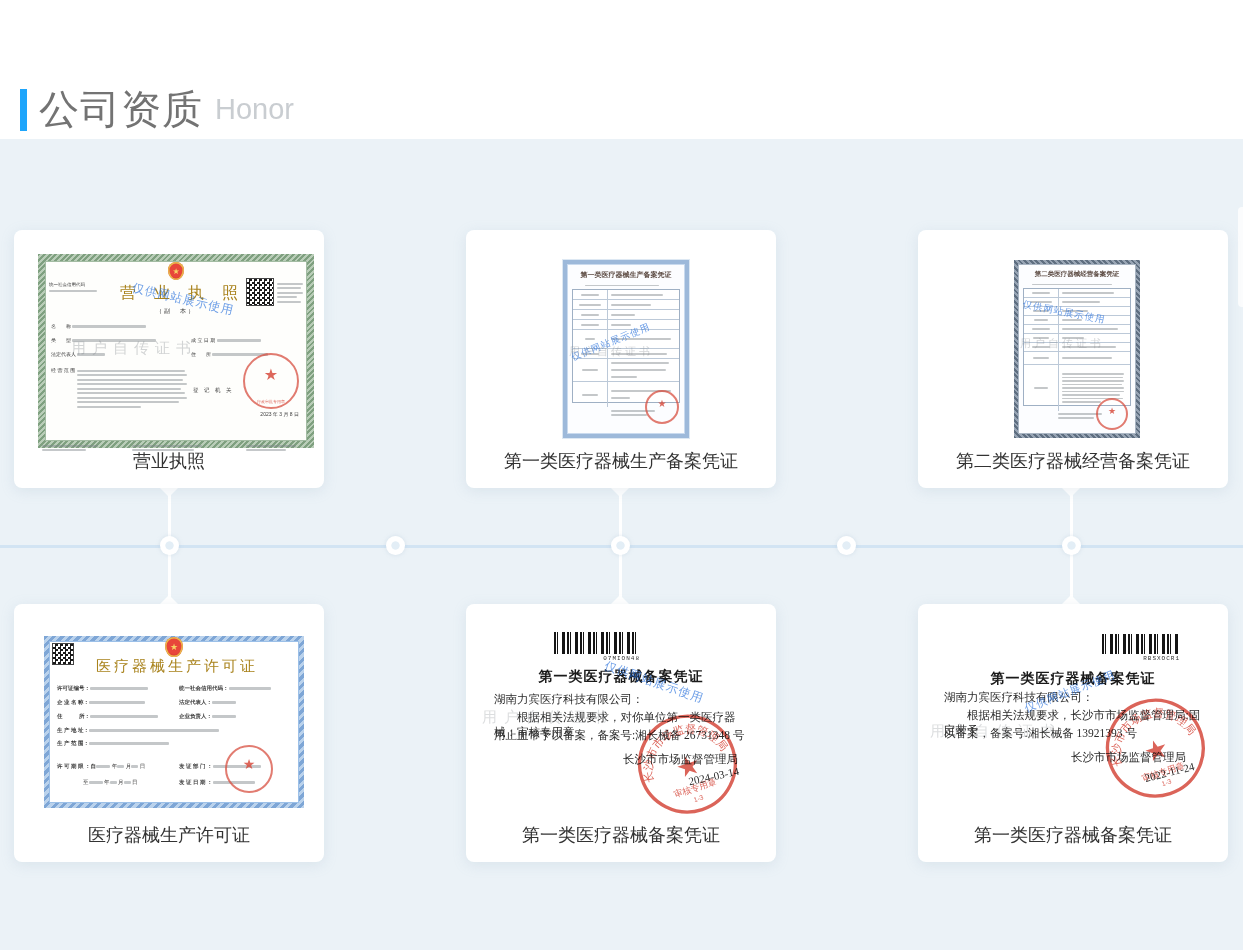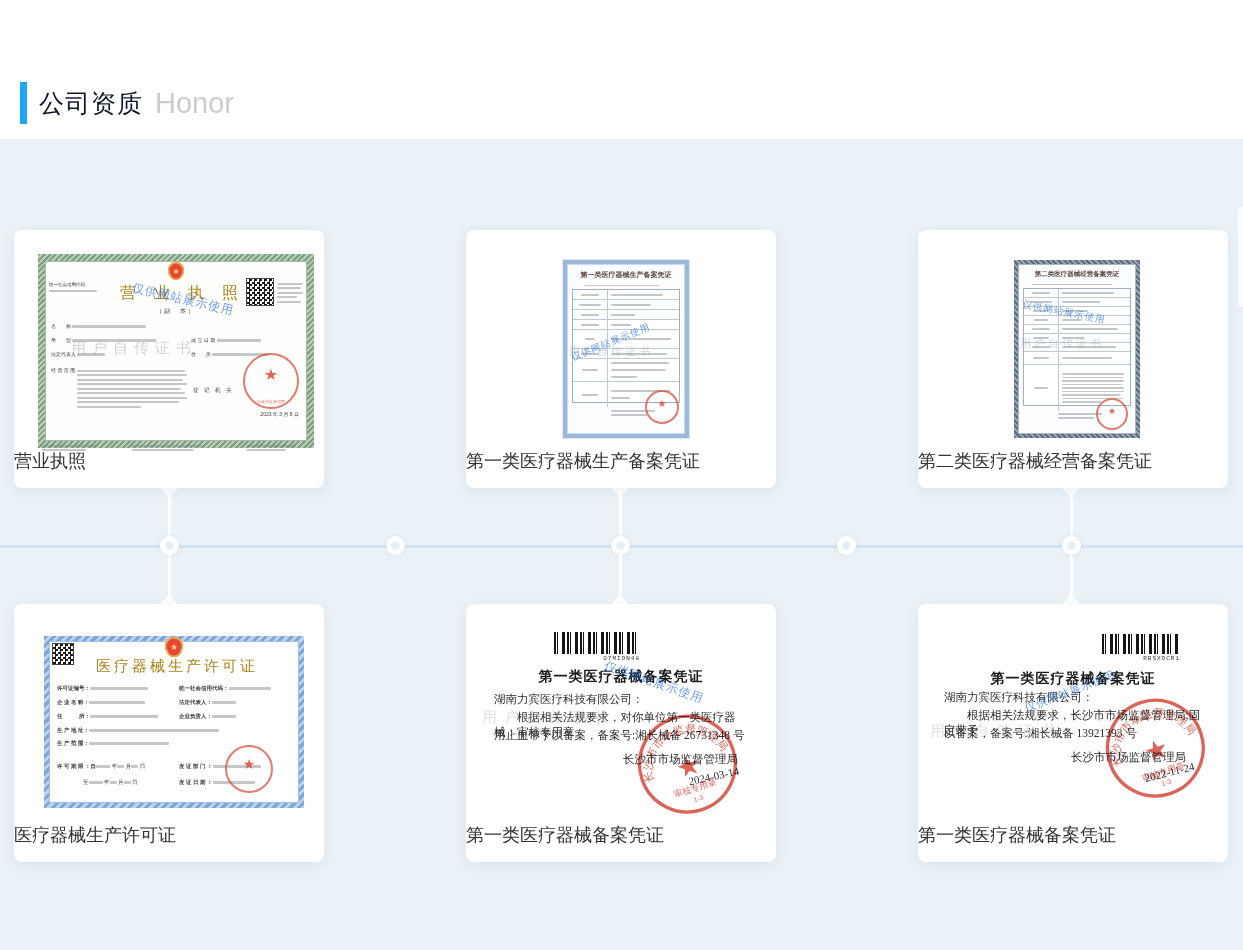--- a/index.html
+++ b/index.html
@@ -3,40 +3,40 @@
 <meta charset="utf-8">
 <style>
   html,body{margin:0;padding:0;background:#fff;}
   .page{position:relative;width:1243px;height:950px;overflow:hidden;background:#fff;
         font-family:"Liberation Sans","DejaVu Sans",sans-serif;color:#333;}
   .serif{font-family:"Liberation Serif","DejaVu Serif",serif;}
 
   
   .hdr{position:absolute;left:20px;top:82px;display:flex;align-items:center;}
   .hdr-bar{width:7px;height:42px;background:#1ea5fb;margin-right:12px;}
-  .hdr-zh{font-size:25px;color:#0f172a;letter-spacing:1px;}
+  .hdr-zh{font-size:40px;color:#737373;letter-spacing:1px;}
   .hdr-en{font-size:29px;color:#c9cdd1;margin-left:12px;}
 
   
   .section-bg{position:absolute;left:0;top:139px;width:1243px;height:811px;background:#ebf2f7;}
   .tl-line{position:absolute;left:0;top:545px;width:1243px;height:3px;background:#d2e4f3;}
   .tl-vline{position:absolute;top:488px;width:3px;height:116px;background:#fff;}
   .tl-ring{position:absolute;top:536px;width:19px;height:19px;border-radius:50%;
            background:radial-gradient(circle,#e3eef6 0 28%,#ffffff 34% 100%);
            box-shadow:0 0 4px rgba(160,185,205,.35);}
   .tri{position:absolute;width:0;height:0;border-left:9px solid transparent;border-right:9px solid transparent;}
   .tri.down{top:488px;border-top:9px solid #fff;}
   .tri.up{top:595px;border-bottom:9px solid #fff;}
   .edge-sliver{position:absolute;right:0;top:207px;width:5px;height:100px;background:#fff;
                opacity:.78;border-radius:4px 0 0 4px;}
 
   
   .card{position:absolute;width:310px;height:258px;background:#fff;border-radius:8px;
         box-shadow:0 3px 14px rgba(140,165,190,.18);}
-  .caption{position:absolute;left:0;right:0;bottom:15px;text-align:left;font-size:18px;color:#333;}
+  .caption{position:absolute;left:0;right:0;bottom:15px;text-align:center;font-size:18px;color:#333;}
 
   
   .bl{display:inline-block;height:3px;background:#8a8f94;opacity:.5;border-radius:1px;vertical-align:middle;}
   .pl{display:block;height:2px;background:#7f8489;opacity:.45;border-radius:1px;margin:2.5px 0;}
 
   
   .wm-blue{position:absolute;white-space:nowrap;color:rgba(37,110,220,.68);letter-spacing:1px;pointer-events:none;}
   .wm-gray{position:absolute;white-space:nowrap;color:rgba(118,124,130,.32);pointer-events:none;}
 
   

